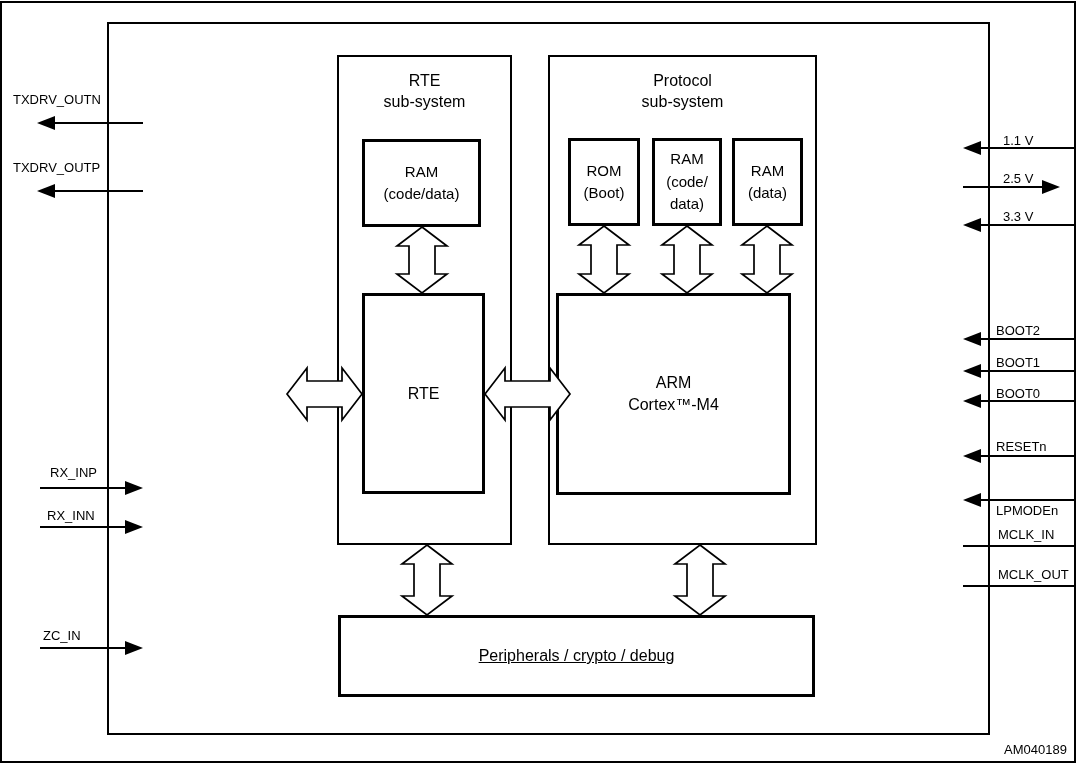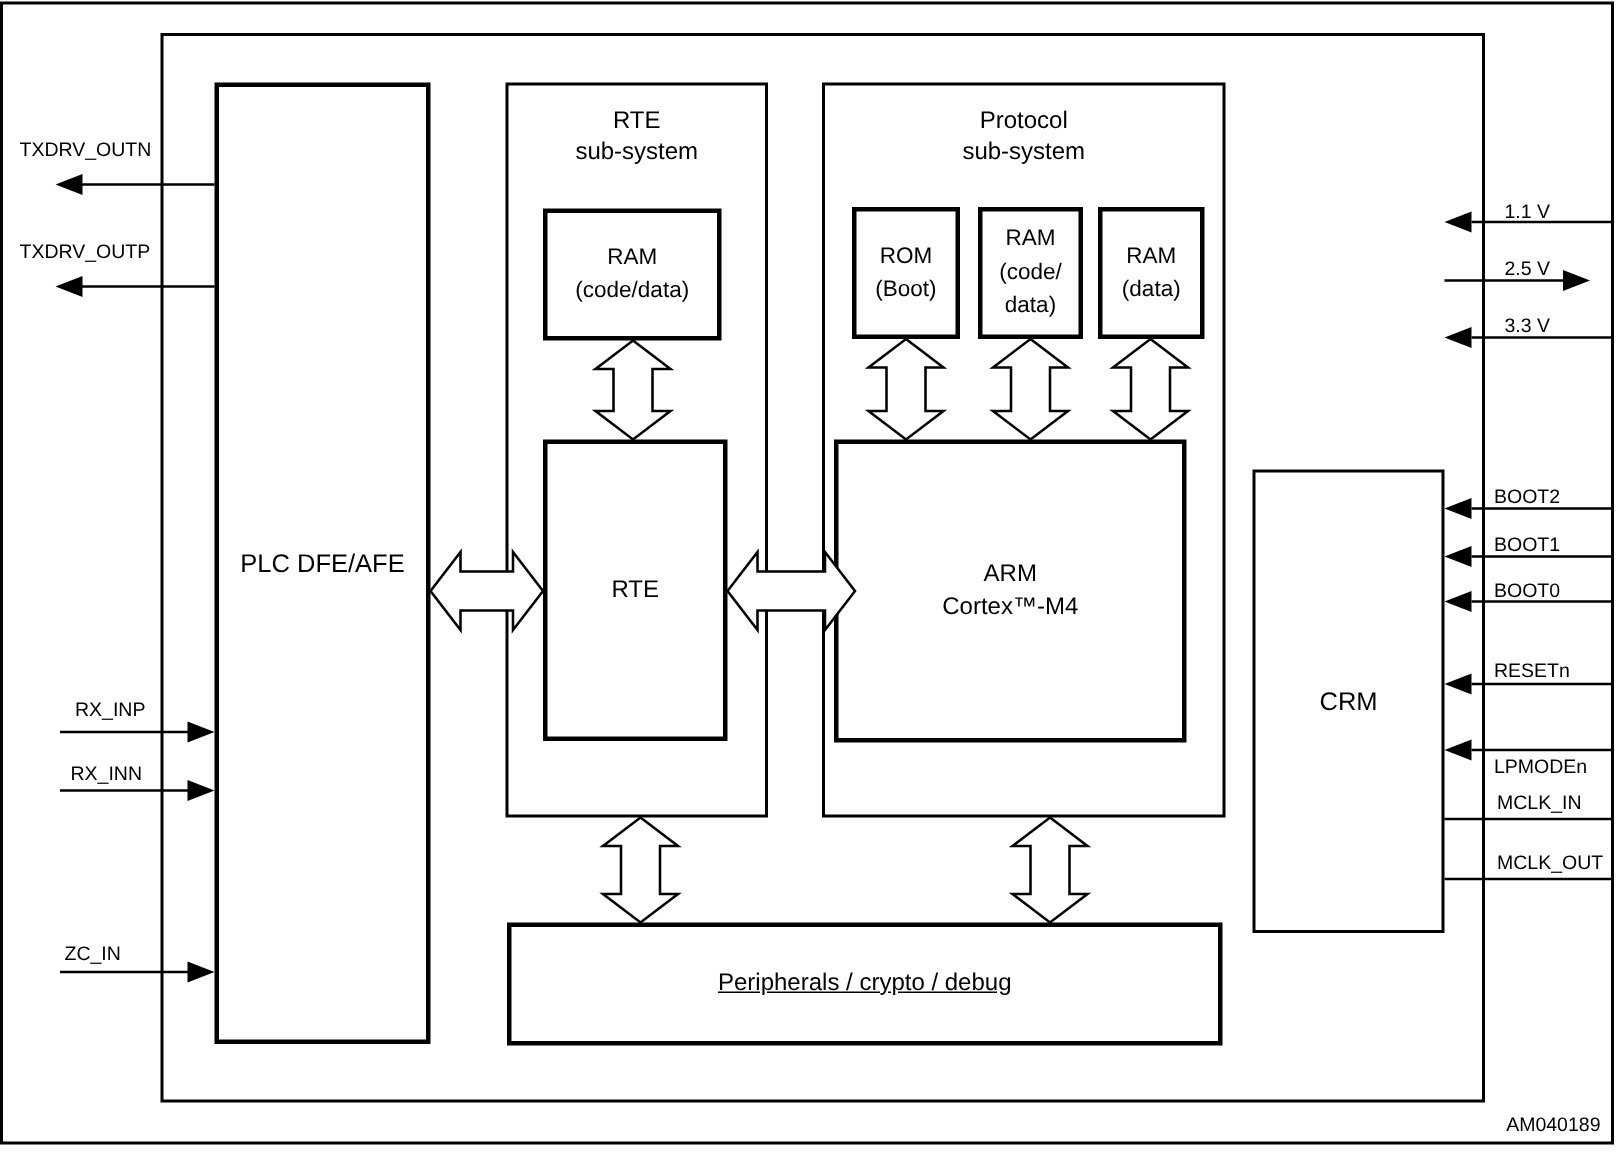--- a/index.html
+++ b/index.html
@@ -63,23 +63,20 @@
   #lbl-code{left:1000px;top:742px;width:67px;text-align:right;}
 </style>
 </head>
 <body>
 
 <div id="canvas">
 
   <div id="figure-frame" class="abs"></div>
   <div id="chip-outline" class="abs"></div>
 
-  <div class="block" id="blk-plc">
-    <span class="label">PLC DFE/AFE</span>
-  </div>
   <div class="block subsys thin" id="blk-rtesub">
     <span class="label">RTE
 sub-system</span>
   </div>
   <div class="block mem" id="blk-ramrte">
     <span class="label">RAM
 (code/data)</span>
   </div>
   <div class="block" id="blk-rte">
     <span class="label">RTE</span>
@@ -97,23 +94,20 @@
 (code/
 data)</span>
   </div>
   <div class="block mem" id="blk-ramd">
     <span class="label">RAM
 (data)</span>
   </div>
   <div class="block" id="blk-arm">
     <span class="label">ARM
 Cortex™-M4</span>
-  </div>
-  <div class="block" id="blk-crm">
-    <span class="label">CRM</span>
   </div>
   <div class="block" id="blk-periph">
     <span class="label">Peripherals / crypto / debug</span>
   </div>
 
   <svg id="wiring" class="abs" viewBox="0 0 1077 769">
 
     <g>
       <line class="wire" x1="143" y1="123" x2="53" y2="123"></line>
       <polygon class="head" points="37,123 55,116 55,130"></polygon>

